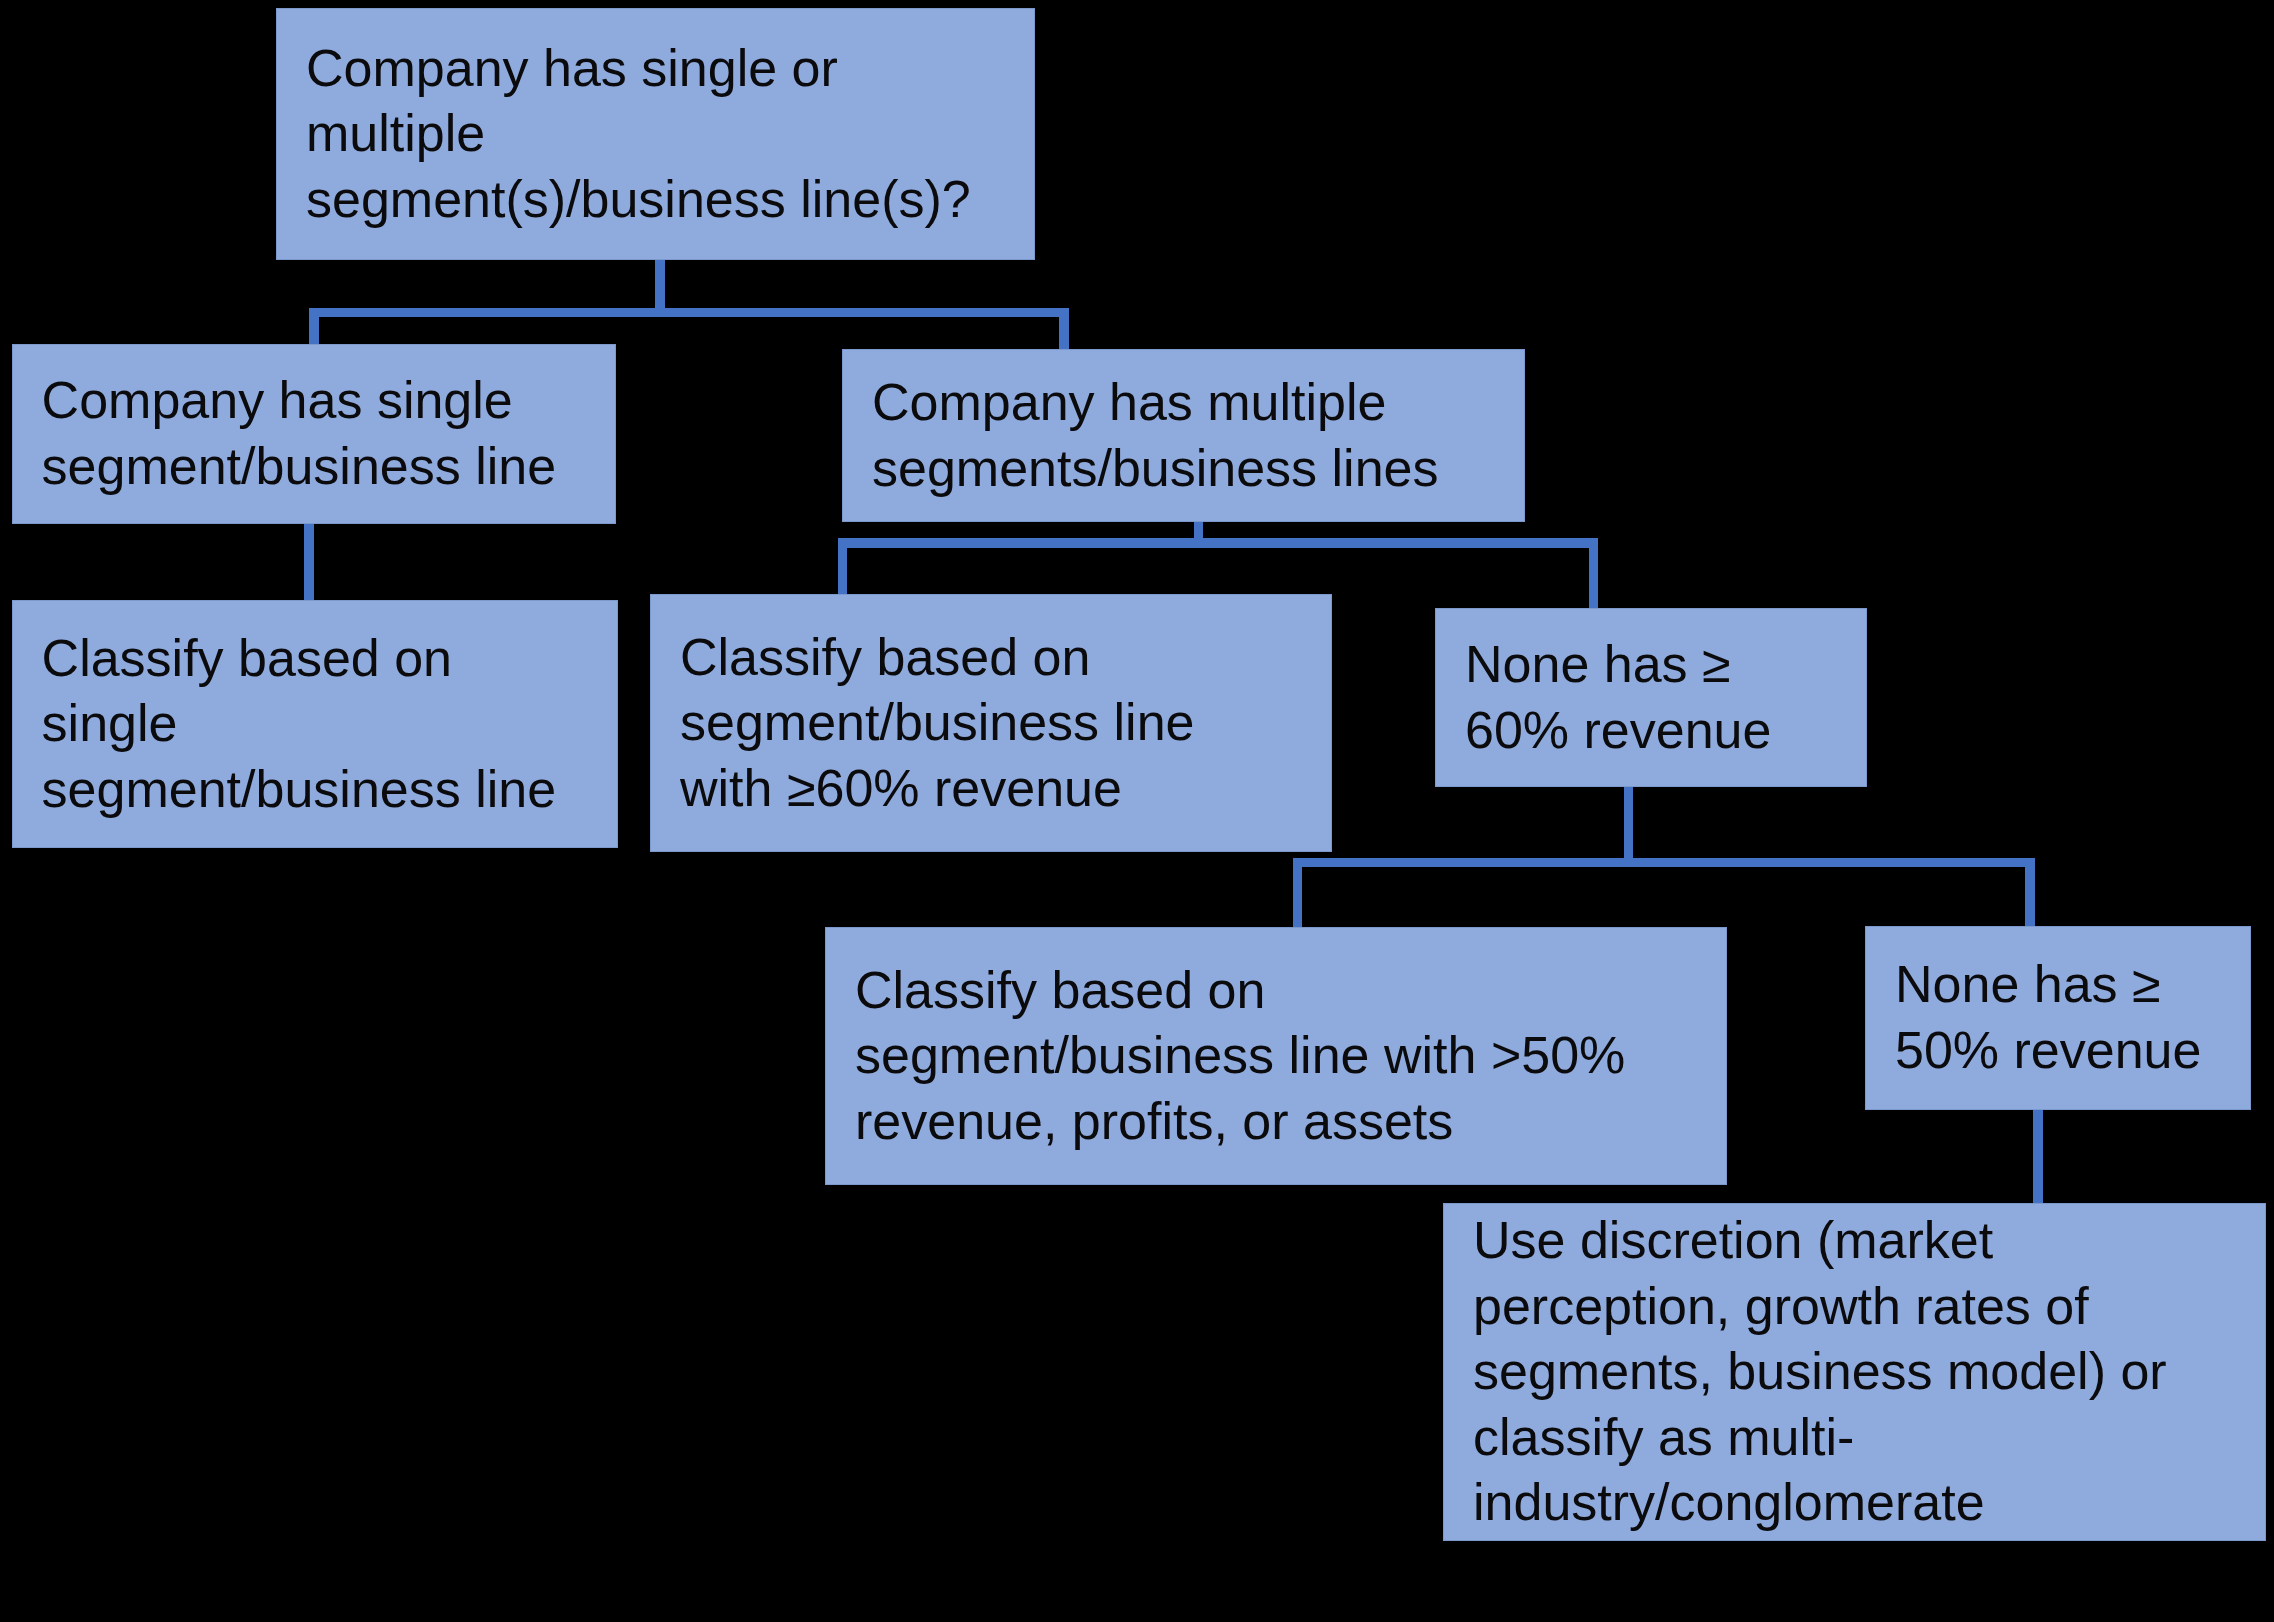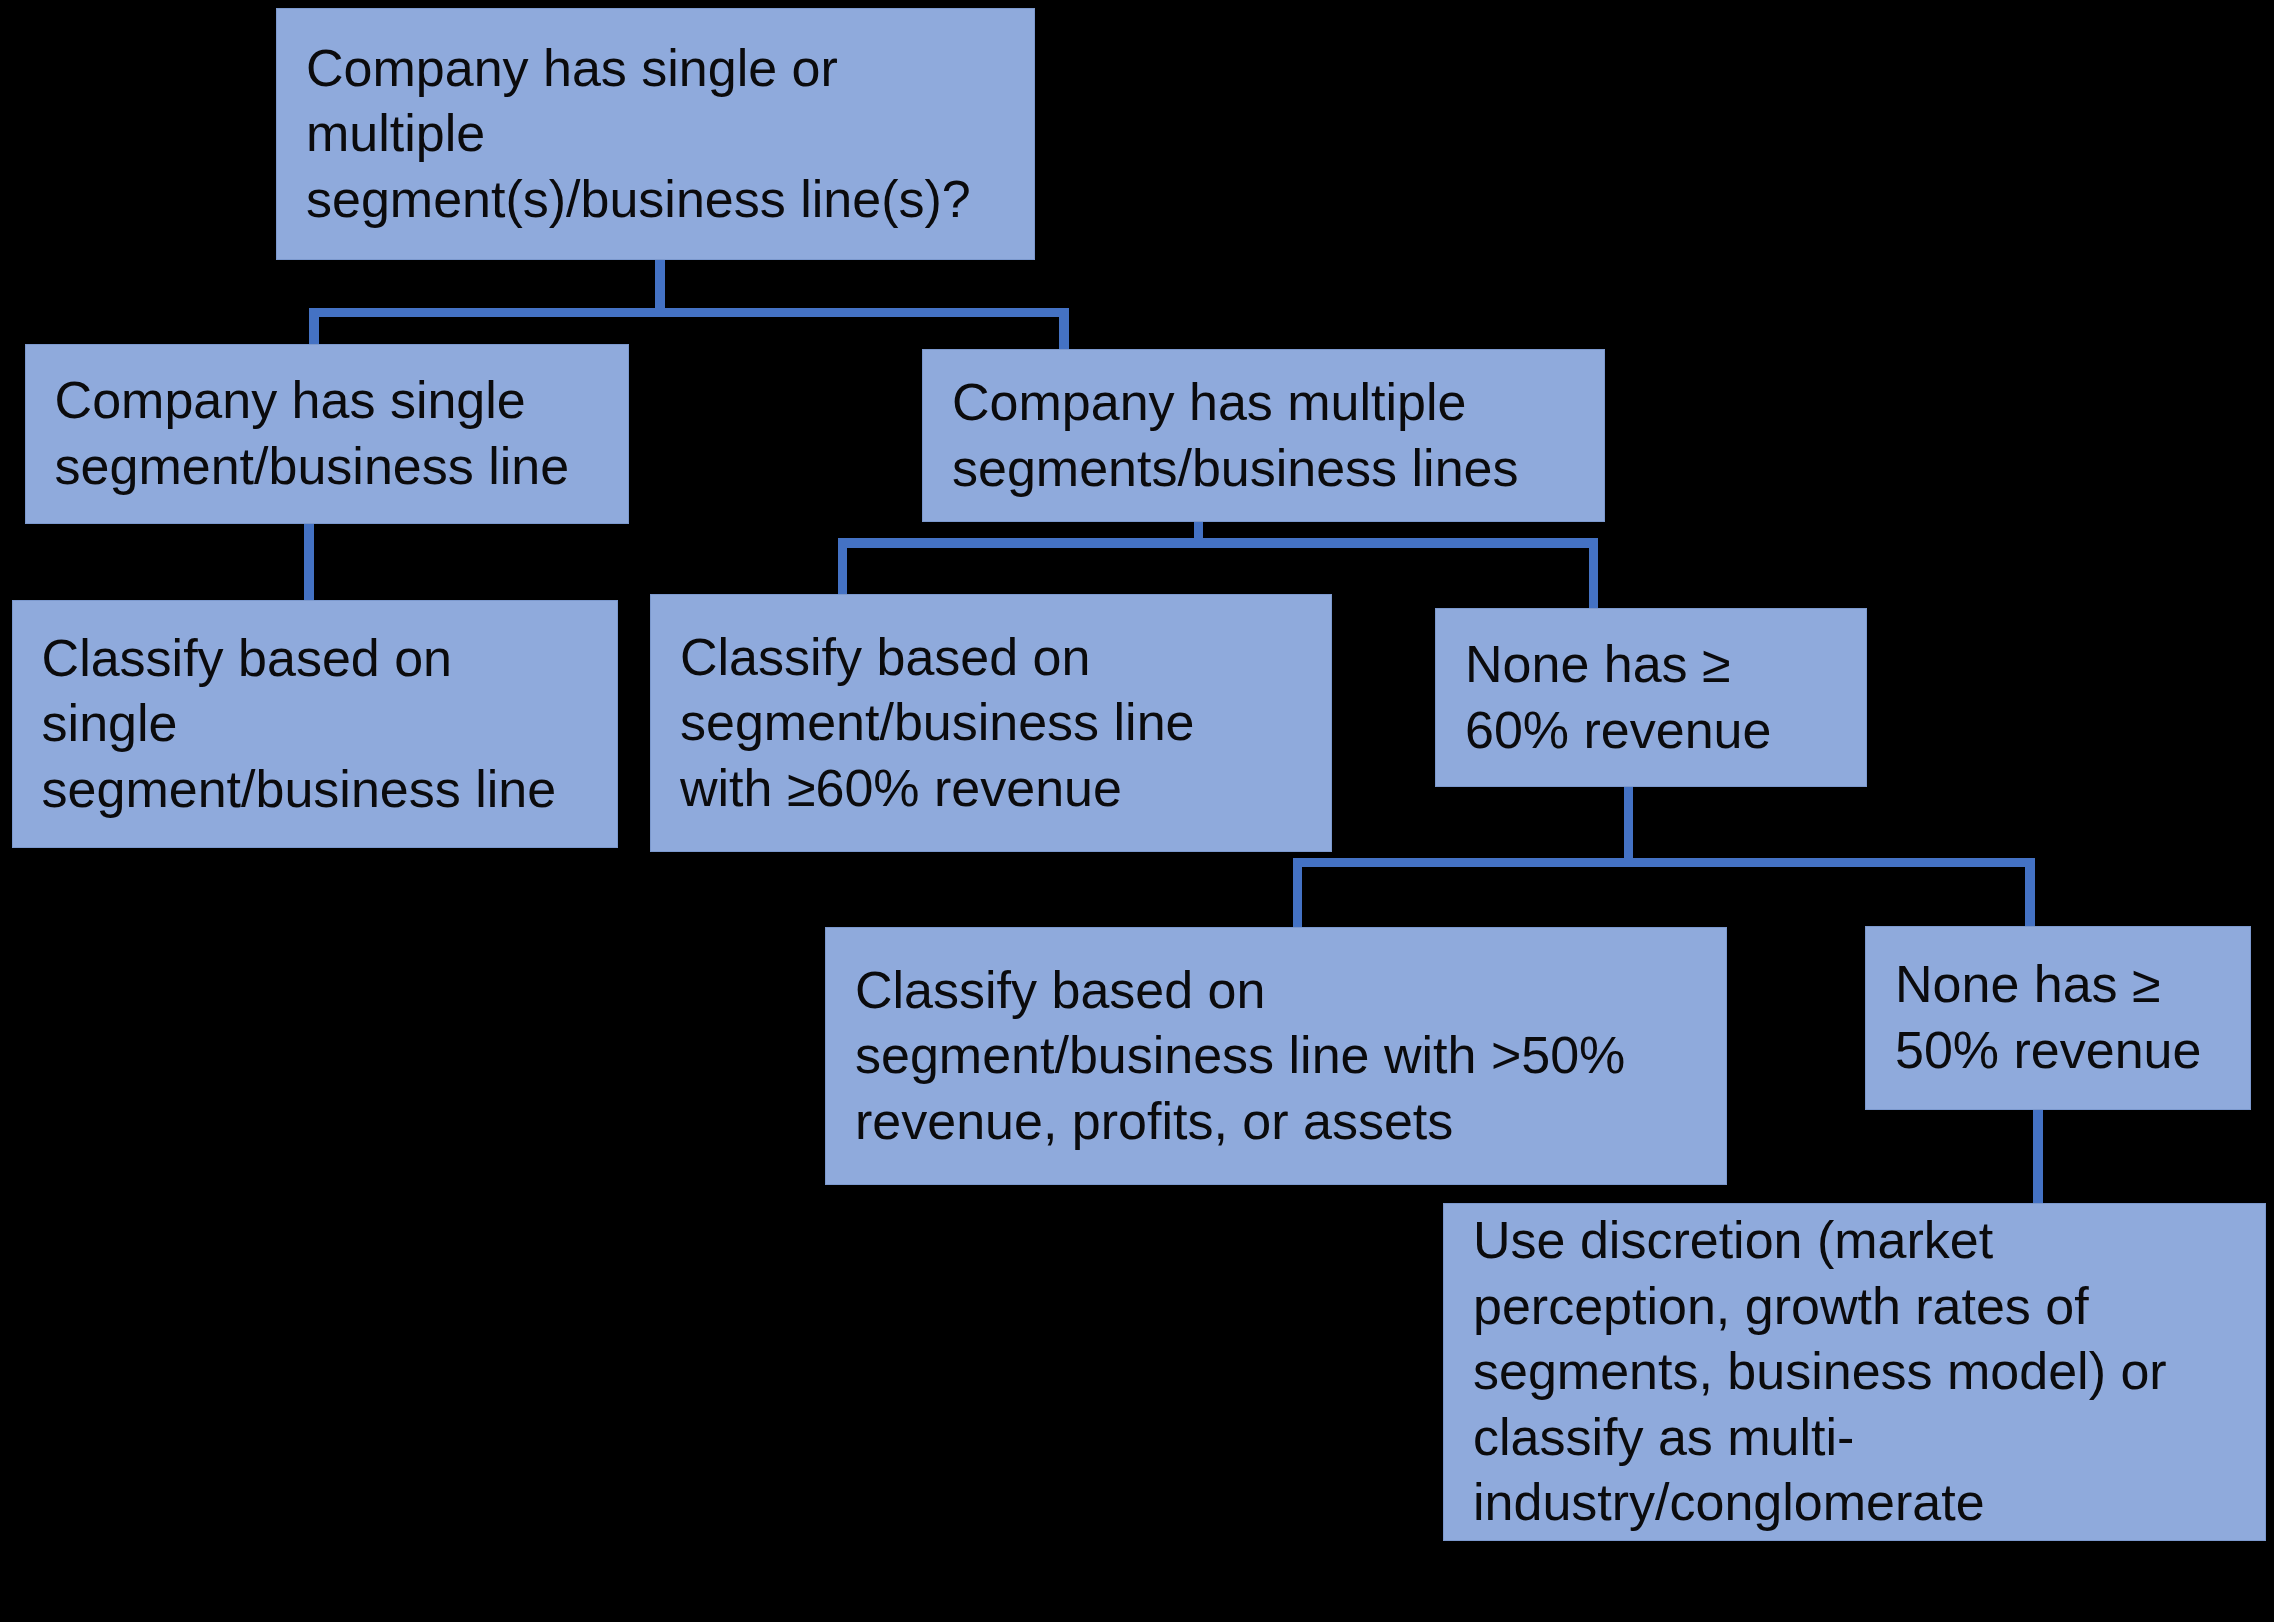--- a/index.html
+++ b/index.html
@@ -38,23 +38,23 @@
     font-size:52px;
     line-height:1.26;
     display:flex;
     align-items:center;
     padding:21px 29px;
     white-space:pre-line;
     text-align:left;
   }
   
   .n-root            {left:276px;  top:7.8px;    width:759px; height:252px;}
-  .n-single          {left:11.6px;   top:344px;  width:604px; height:180px;margin-left:13px;}
+  .n-single          {left:11.6px;   top:344px;  width:604px; height:180px;}
   .n-classify-single {left:11.6px;   top:600px;  width:606px; height:248px;}
-  .n-multiple        {left:922px;  top:349px;  width:683px; height:173px;}
+  .n-multiple        {left:842px;  top:349px;  width:683px; height:173px;}
   .n-classify-60     {left:650px;  top:594px;  width:682px; height:258px;}
   .n-none-60         {left:1435px; top:608px;  width:432px; height:179px;}
   .n-classify-50     {left:825px;  top:927px;  width:902px; height:258px;}
   .n-none-50         {left:1865px; top:926px;  width:386px; height:184px;}
   .n-discretion      {left:1443px; top:1203px; width:823px; height:338px;}
 </style>
 </head>
 <body>
 
 <div id="canvas">

